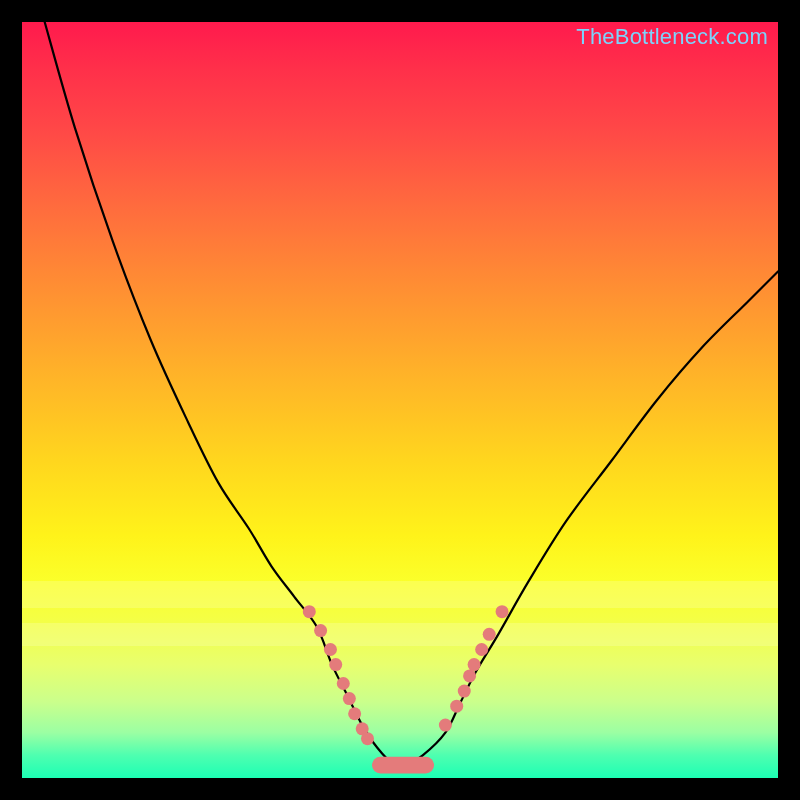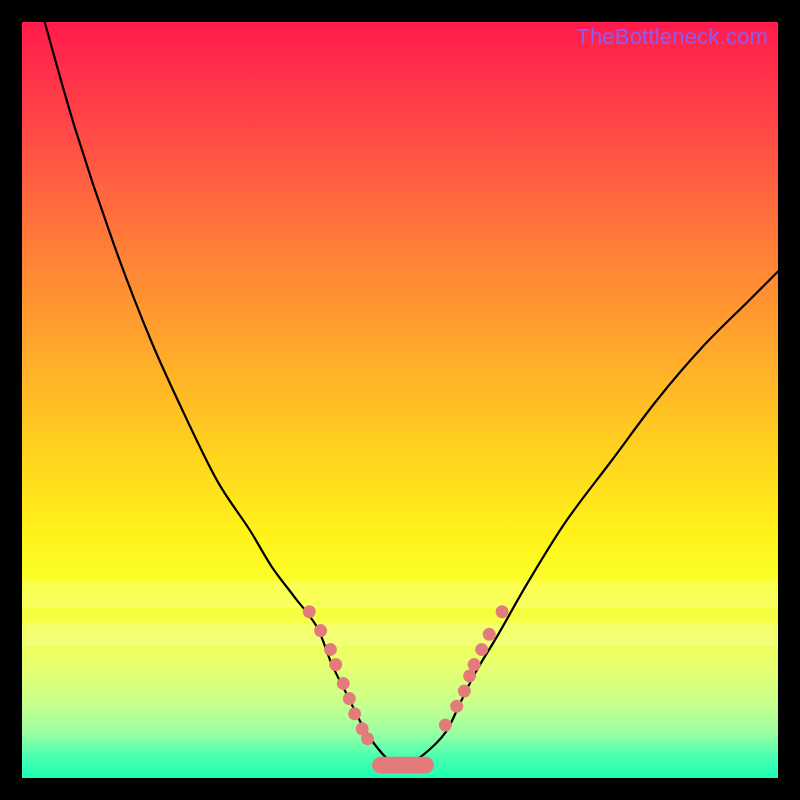--- a/index.html
+++ b/index.html
@@ -60,21 +60,21 @@
   .curve-svg {
     position: absolute;
     left: 0; top: 0;
     width: 100%;
     height: 100%;
   }
   .watermark {
     position: absolute;
     top: 2px;
     right: 10px;
-    color: #8b5cf6;
+    color: #7dd3fc;
     font-size: 22px;
     font-weight: 500;
     letter-spacing: 0.2px;
     white-space: nowrap;
   }
 </style>
 </head>
 <body>
 
 <div class="frame">

